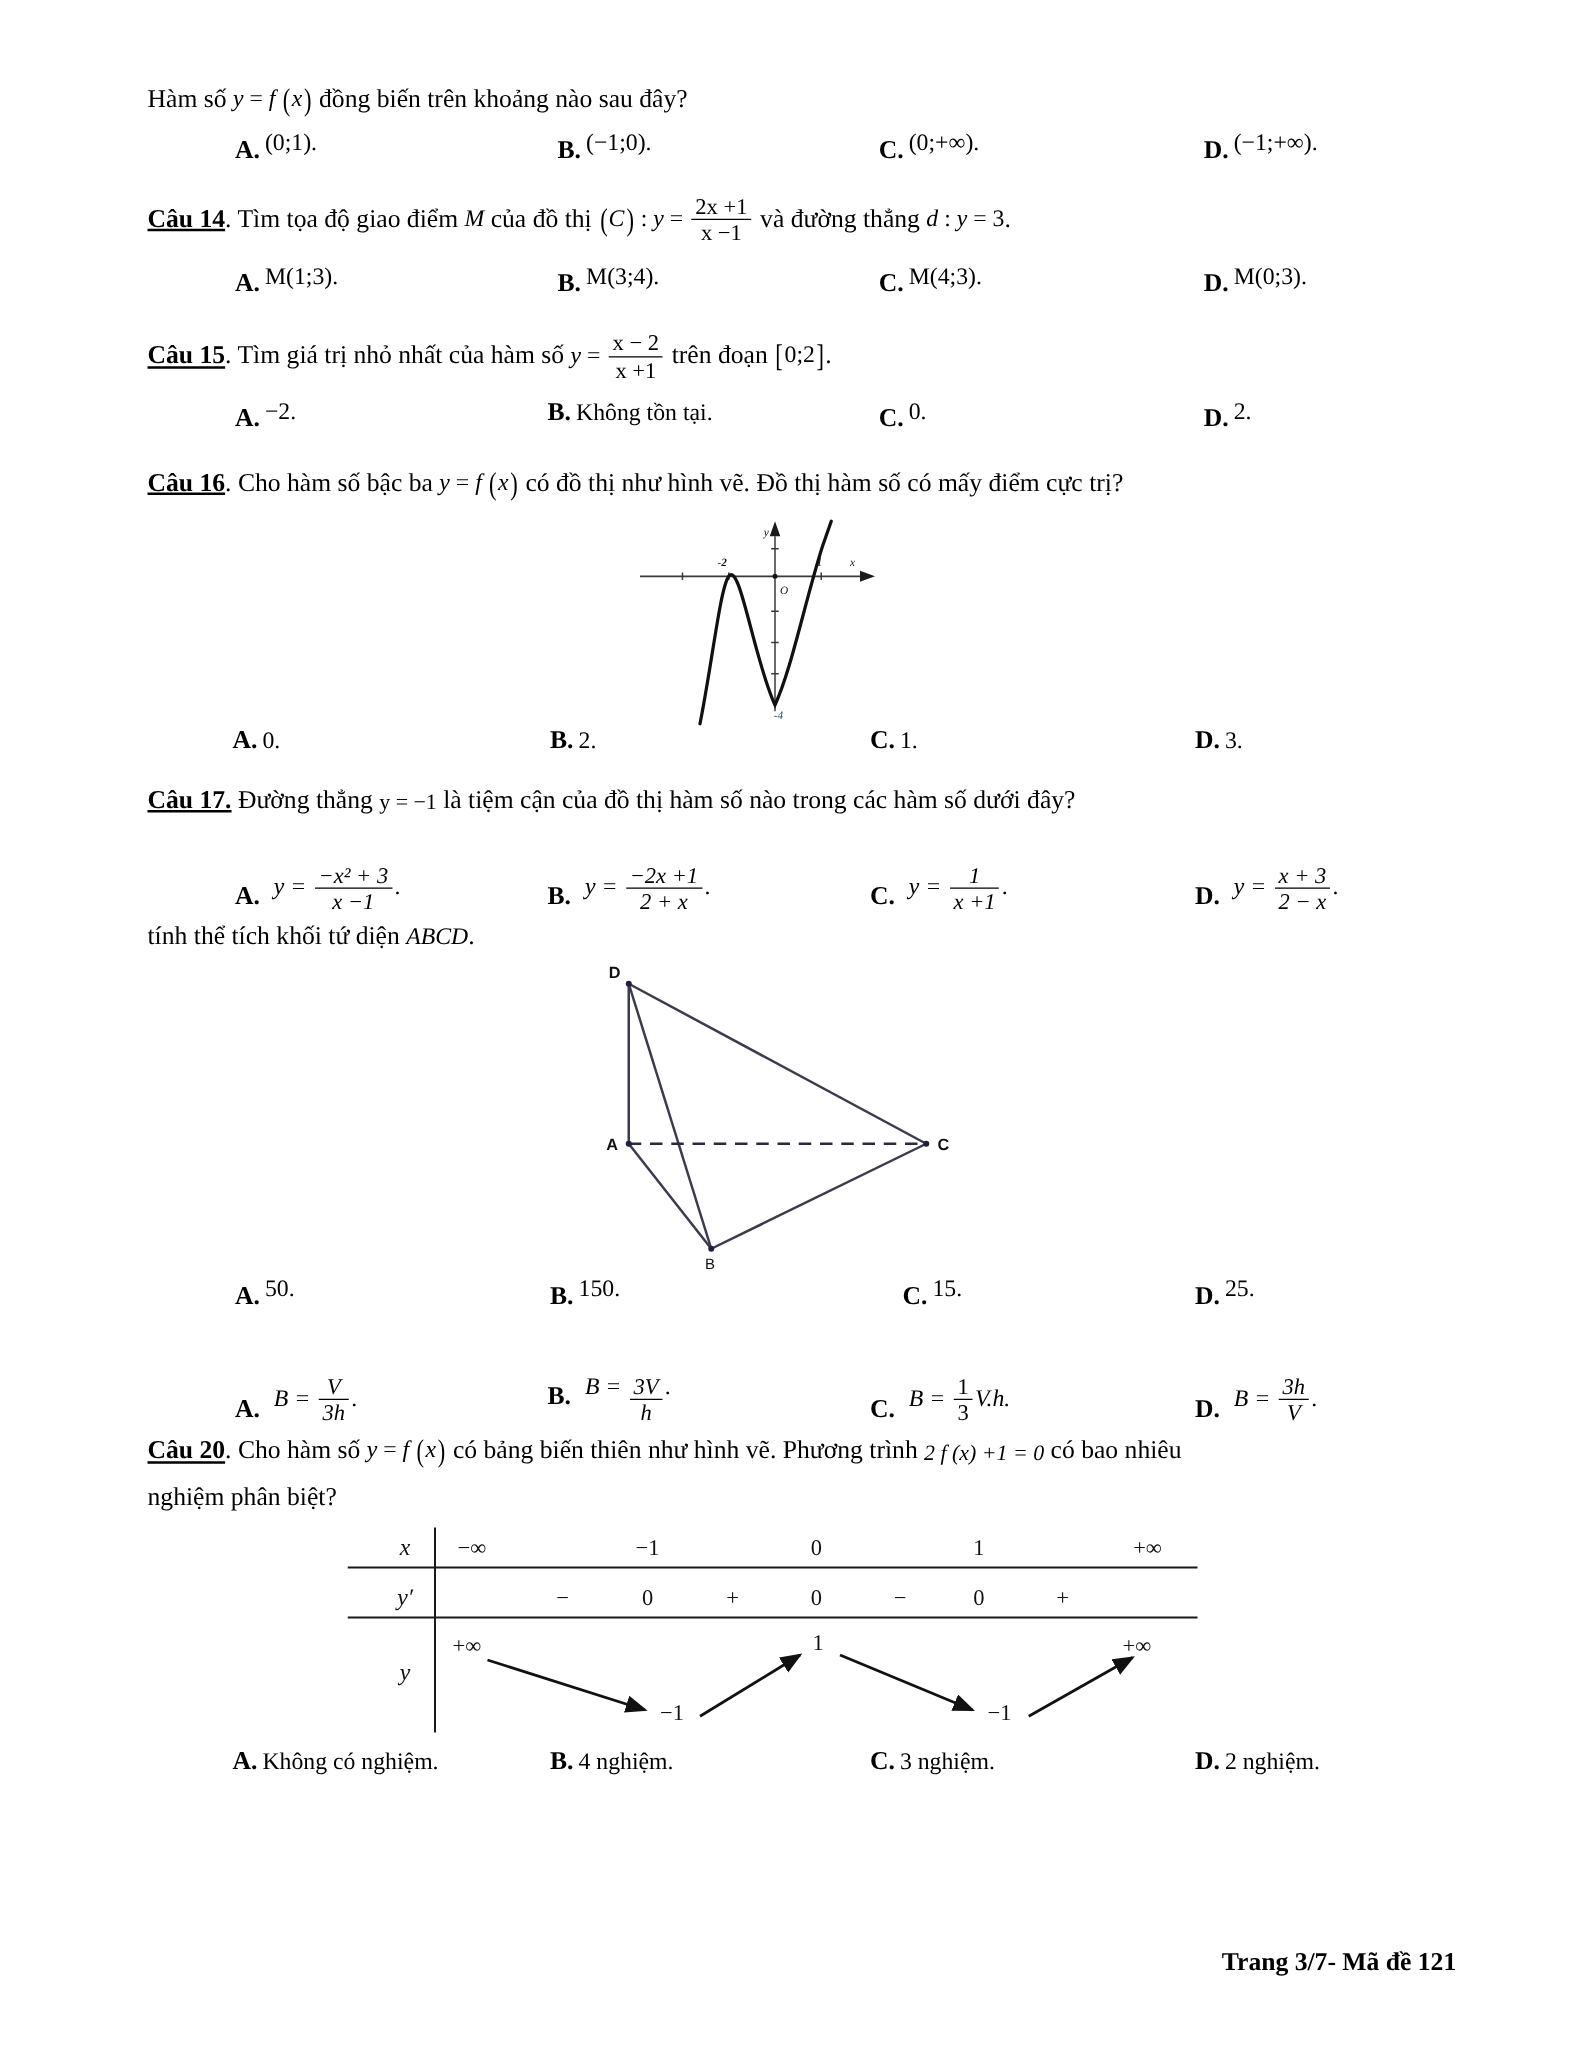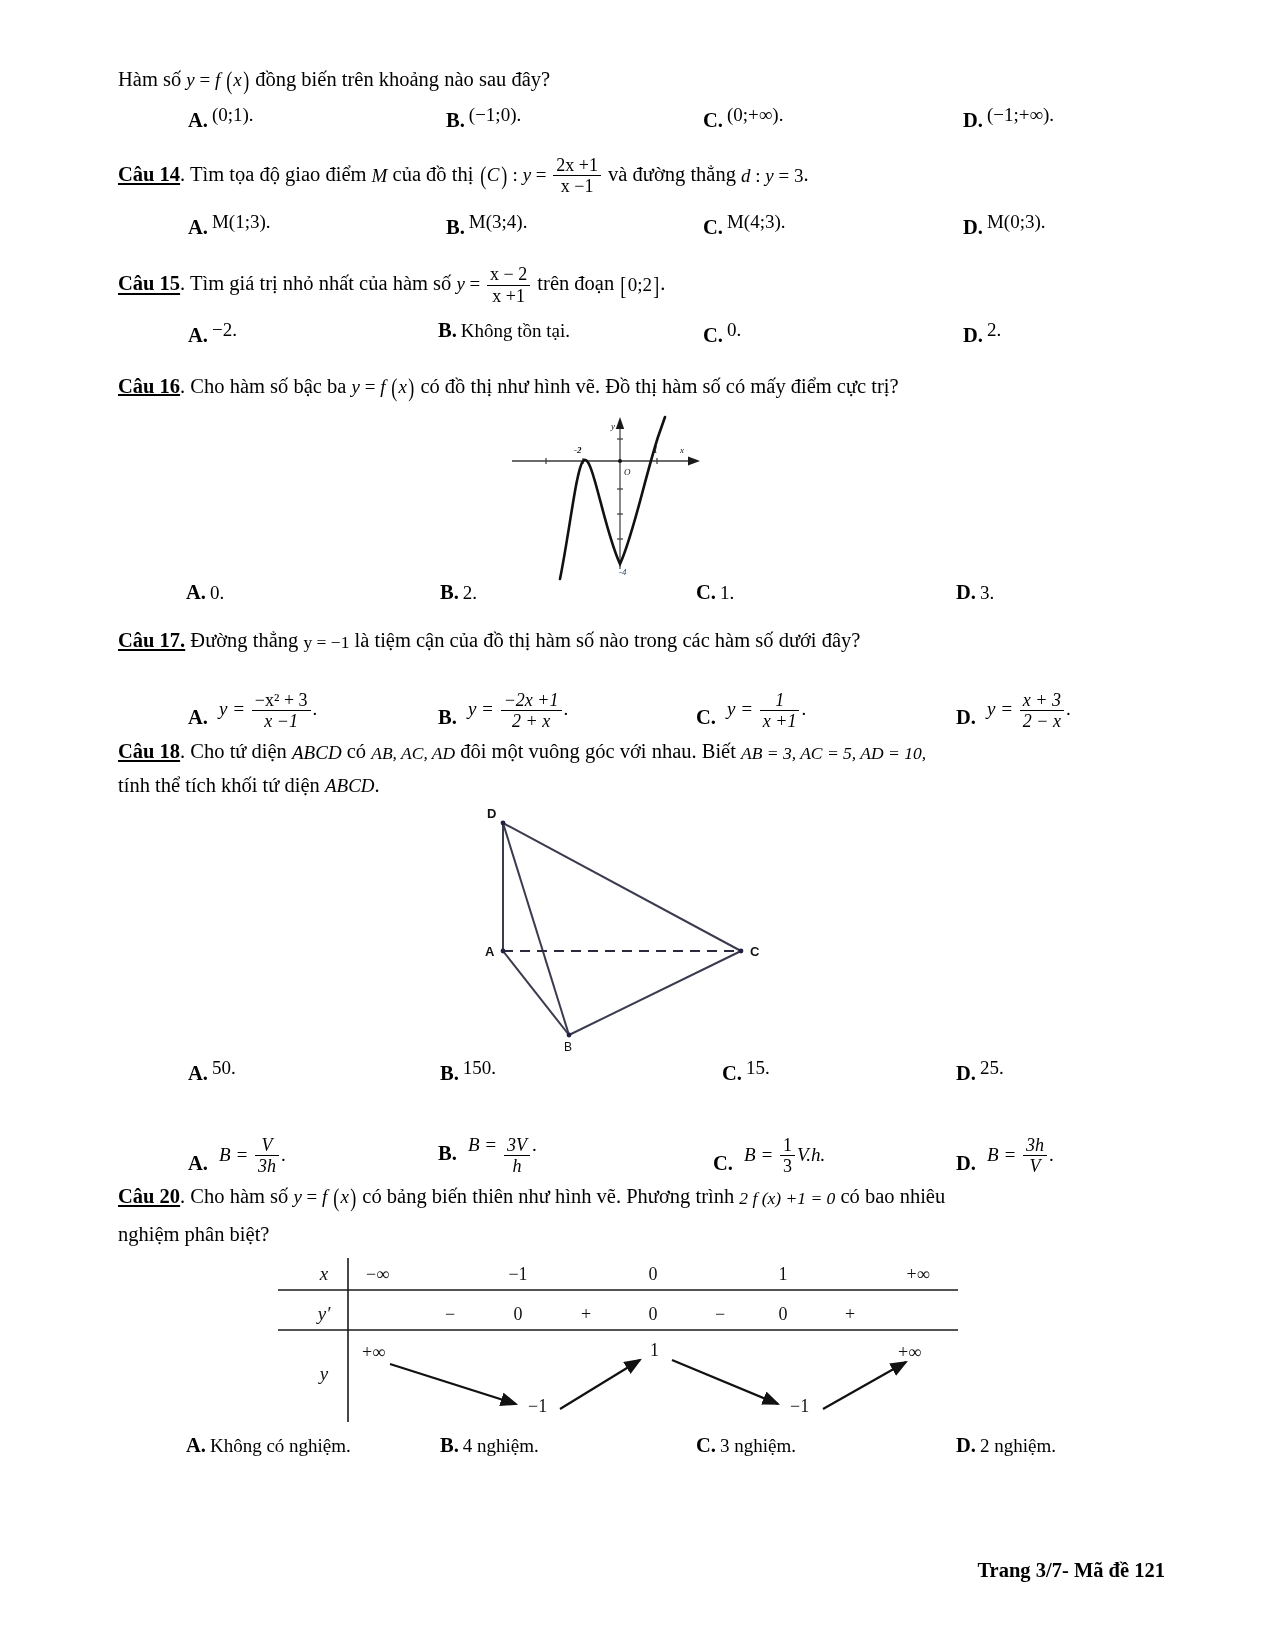--- a/index.html
+++ b/index.html
@@ -252,21 +252,21 @@
       <span class="qlabel">Câu 17.</span><span> Đường thẳng</span>
       <span class="math small">y = −1</span>
       <span>là tiệm cận của đồ thị hàm số nào trong các hàm số dưới đây?</span>
     </div>
 
     <div class="opts tall" style="margin-top:14px; height:62px;">
       <div class="opt oA opt-bot" style="left:70px;">
         <span class="ltr">A.</span>
         <span class="math" style="vertical-align:0.45em; margin-left:6px;">
           <span style="font-style:italic;">y =</span>
-          <span class="frac"><span class="num" style="">−x² + 3</span><span class="den" style="font-style:italic;">x −1</span></span><span>.</span>
+          <span class="frac"><span class="num" style="font-style:italic;">−x² + 3</span><span class="den" style="font-style:italic;">x −1</span></span><span>.</span>
         </span>
       </div>
       <div class="opt opt-bot" style="left:320px;">
         <span class="ltr">B.</span>
         <span class="math" style="vertical-align:0.45em; margin-left:6px;">
           <span style="font-style:italic;">y =</span>
           <span class="frac"><span class="num" style="font-style:italic;">−2x +1</span><span class="den" style="font-style:italic;">2 + x</span></span><span>.</span>
         </span>
       </div>
       <div class="opt opt-bot" style="left:578px;">
@@ -278,28 +278,20 @@
       </div>
       <div class="opt opt-bot" style="left:838px;">
         <span class="ltr">D.</span>
         <span class="math" style="vertical-align:0.45em; margin-left:6px;">
           <span style="font-style:italic;">y =</span>
           <span class="frac"><span class="num" style="font-style:italic;">x + 3</span><span class="den" style="font-style:italic;">2 − x</span></span><span>.</span>
         </span>
       </div>
     </div>
 
-    <div class="qline" style="margin-top:4px;">
-      <span class="qlabel">Câu 18</span><span>. Cho tứ diện</span>
-      <span class="math" style="font-style:italic;">ABCD</span>
-      <span>có</span>
-      <span class="math small" style="font-style:italic;">AB, AC, AD</span>
-      <span>đôi một vuông góc với nhau. Biết</span>
-      <span class="math small" style="font-style:italic;">AB = 3, AC = 5, AD = 10,</span>
-    </div>
     <div class="qline">
       <span>tính thể tích khối tứ diện</span>
       <span class="math" style="font-style:italic;">ABCD</span><span>.</span>
     </div>
 
     <div class="figwrap" style="height:252px; margin-top:0px;">
       <svg width="300" height="252" viewBox="0 0 300 252" style="position:absolute; left:355px; top:0;">
 
         <line x1="30" y1="20" x2="30" y2="148" stroke="#3b3b4f" stroke-width="2"></line>
         <line x1="30" y1="20" x2="268" y2="148" stroke="#3b3b4f" stroke-width="2"></line>
@@ -342,21 +334,21 @@
           <span class="frac"><span class="num" style="font-style:italic;">V</span><span class="den" style="font-style:italic;">3h</span></span><span>.</span>
         </span>
       </div>
       <div class="opt opt-bot" style="left:320px;">
         <span class="ltr">B.</span>
         <span class="math" style="vertical-align:0.45em; margin-left:6px;">
           <span style="font-style:italic;">B =</span>
           <span class="frac"><span class="num" style="font-style:italic;margin-top:20px;">3V</span><span class="den" style="font-style:italic;">h</span></span><span>.</span>
         </span>
       </div>
-      <div class="opt opt-bot" style="left:578px;margin-left:17px;">
+      <div class="opt opt-bot" style="left:578px;">
         <span class="ltr">C.</span>
         <span class="math" style="vertical-align:0.45em; margin-left:6px;">
           <span style="font-style:italic;">B =</span>
           <span class="frac"><span class="num">1</span><span class="den">3</span></span><span style="font-style:italic;">V.h.</span>
         </span>
       </div>
       <div class="opt opt-bot" style="left:838px;">
         <span class="ltr">D.</span>
         <span class="math" style="vertical-align:0.45em; margin-left:6px;">
           <span style="font-style:italic;">B =</span>

